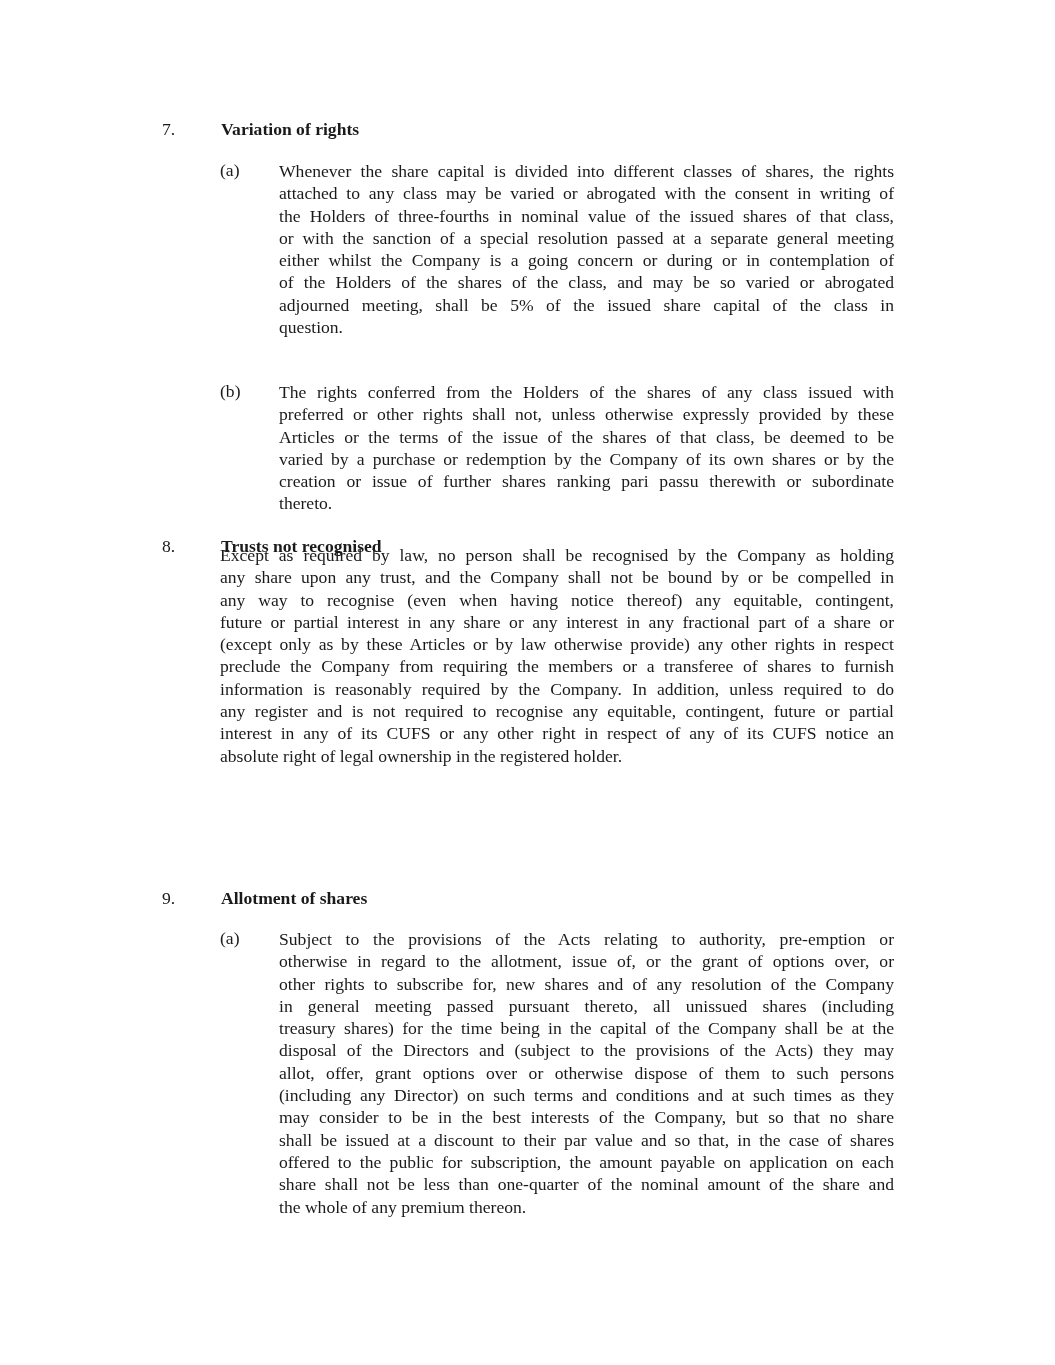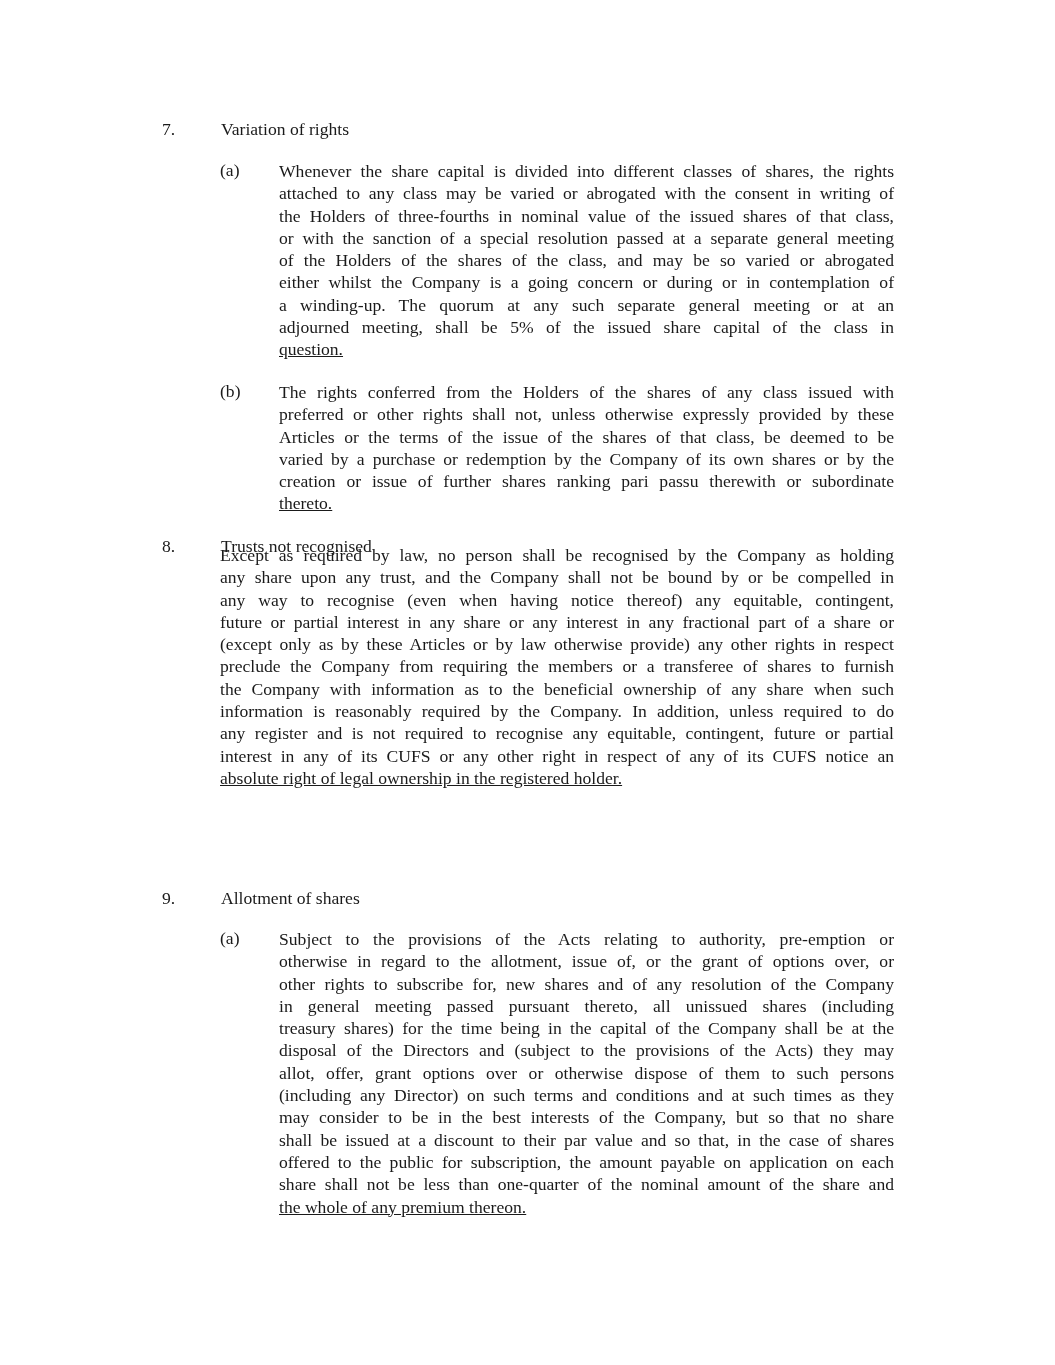--- a/index.html
+++ b/index.html
@@ -7,50 +7,49 @@
     width: 1055px; height: 1365px; position: relative; overflow: hidden;
     font-family: "Liberation Serif", "DejaVu Serif", serif;
     color: #1a1a1a;
   }
   .page { position: absolute; left: 0; top: 0; width: 1055px; height: 1365px; }
   .heading {
     position: absolute; left: 162px; height: 22px;
     font-size: 17.6px; line-height: 22px;
   }
   .heading .num { position: absolute; left: 0; top: 0; }
-  .heading .title { position: absolute; left: 59px; top: 0; font-weight: normal; white-space: nowrap; }
+  .heading .title { position: absolute; left: 59px; top: 0; font-weight: bold; white-space: nowrap; }
   .para { position: absolute; font-size: 17.6px; }
   .para .label { position: absolute; top: 0; left: -59px; }
   .line {
     display: block; height: 22.3px; line-height: 22.3px;
     text-align: justify; text-align-last: justify; white-space: nowrap;
   }
-  .line.last { text-align-last: left; text-decoration: underline; }
+  .line.last { text-align-last: left; }
   .sub { left: 279px; width: 615px; }
   .body8 { left: 220px; width: 674px; }
 </style>
 </head>
 <body>
 
 <div class="page">
 
   <div class="heading" style="top:118px;">
     <span class="num">7.</span>
     <span class="title">Variation of rights</span>
   </div>
 
   <div class="para sub" style="top:160px;">
     <span class="label">(a)</span>
     <span class="line">Whenever the share capital is divided into different classes of shares, the rights</span>
     <span class="line">attached to any class may be varied or abrogated with the consent in writing of</span>
     <span class="line">the Holders of three-fourths in nominal value of the issued shares of that class,</span>
     <span class="line">or with the sanction of a special resolution passed at a separate general meeting</span>
+    <span class="line">either whilst the Company is a going concern or during or in contemplation of</span>
     <span class="line">of the Holders of the shares of the class, and may be so varied or abrogated</span>
-    <span class="line">either whilst the Company is a going concern or during or in contemplation of</span>
-    <span class="line">a winding-up. The quorum at any such separate general meeting or at an</span>
     <span class="line">adjourned meeting, shall be 5% of the issued share capital of the class in</span>
     <span class="line last">question.</span>
   </div>
 
   <div class="para sub" style="top:381px;">
     <span class="label">(b)</span>
     <span class="line">The rights conferred from the Holders of the shares of any class issued with</span>
     <span class="line">preferred or other rights shall not, unless otherwise expressly provided by these</span>
     <span class="line">Articles or the terms of the issue of the shares of that class, be deemed to be</span>
     <span class="line">varied by a purchase or redemption by the Company of its own shares or by the</span>
@@ -63,21 +62,20 @@
     <span class="title">Trusts not recognised</span>
   </div>
 
   <div class="para body8" style="top:544px;">
     <span class="line">Except as required by law, no person shall be recognised by the Company as holding</span>
     <span class="line">any share upon any trust, and the Company shall not be bound by or be compelled in</span>
     <span class="line">any way to recognise (even when having notice thereof) any equitable, contingent,</span>
     <span class="line">future or partial interest in any share or any interest in any fractional part of a share or</span>
     <span class="line">(except only as by these Articles or by law otherwise provide) any other rights in respect</span>
     <span class="line">preclude the Company from requiring the members or a transferee of shares to furnish</span>
-    <span class="line">the Company with information as to the beneficial ownership of any share when such</span>
     <span class="line">information is reasonably required by the Company.  In addition, unless required to do</span>
     <span class="line">any register and is not required to recognise any equitable, contingent, future or partial</span>
     <span class="line">interest in any of its CUFS or any other right in respect of any of its CUFS notice an</span>
     <span class="line last">absolute right of legal ownership in the registered holder.</span>
   </div>
 
   <div class="heading" style="top:887px;">
     <span class="num">9.</span>
     <span class="title">Allotment of shares</span>
   </div>

